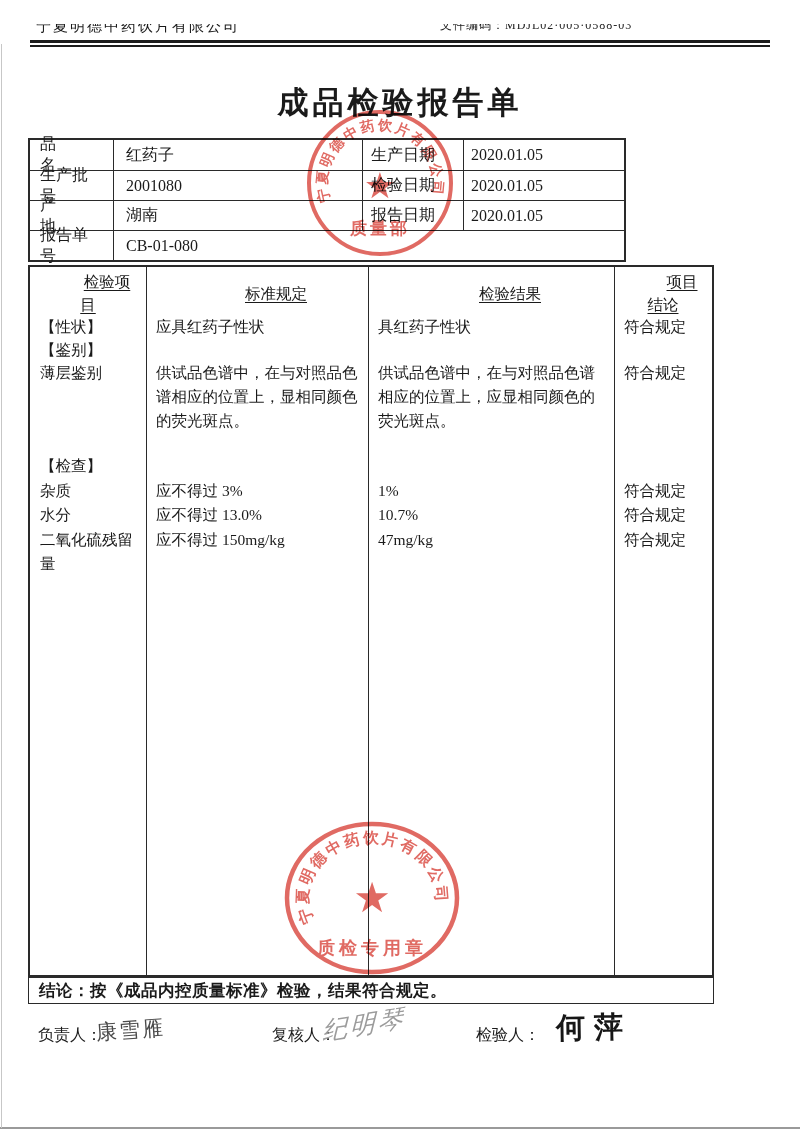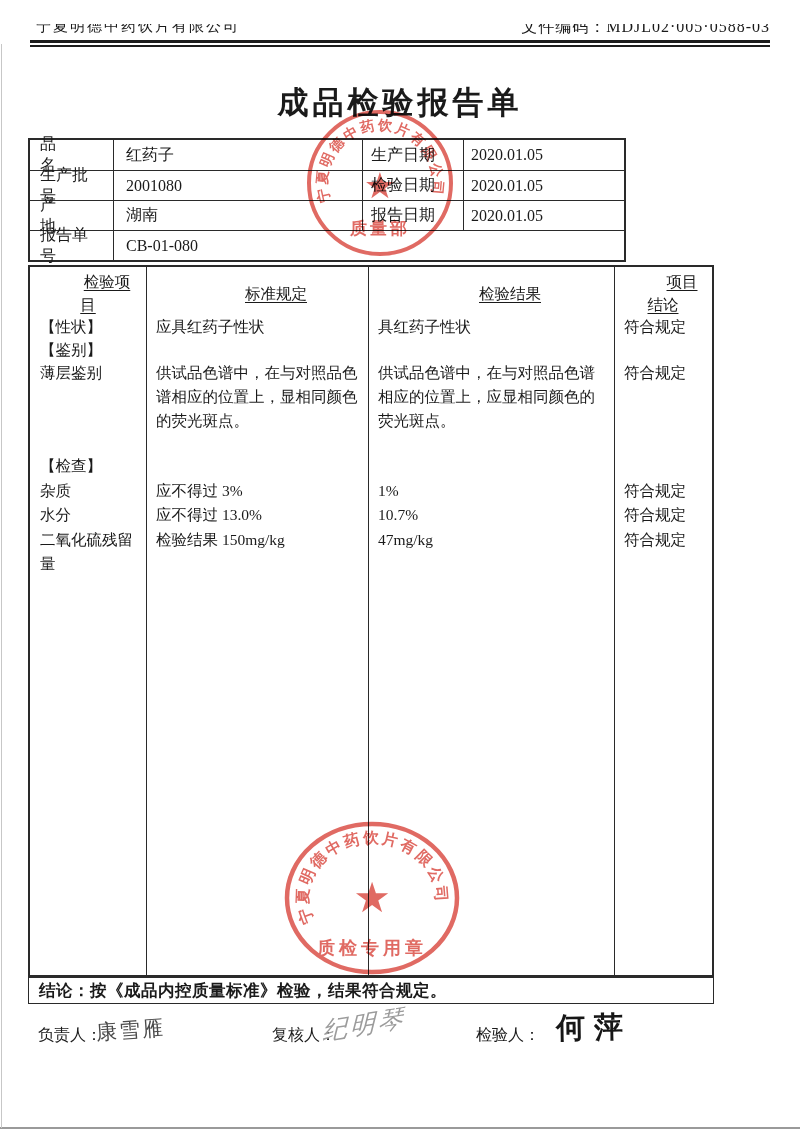--- a/index.html
+++ b/index.html
@@ -5,21 +5,21 @@
   * { margin:0; padding:0; box-sizing:border-box; }
   html,body { background:#fff; }
   .page {
     position:relative; width:800px; height:1131px; background:#fff; overflow:hidden;
     font-family:"Liberation Serif","DejaVu Serif",serif; color:#1a1a1a;
   }
   
   .hdr-clip { position:absolute; top:24px; height:16px; overflow:hidden; }
   .hdr-clip span { display:block; margin-top:-7px; white-space:nowrap; }
   .hdr-left { left:36px; width:340px; font-size:15px; letter-spacing:2px; }
-  .hdr-right { right:30px; width:330px; text-align:right; font-size:16px; letter-spacing:1px; }
+  .hdr-right { right:30px; width:330px; text-align:left; font-size:12px; letter-spacing:1px; }
   .hdr-rule1 { position:absolute; left:30px; right:30px; top:40px; height:2.5px; background:#1c1c1c; }
   .hdr-rule2 { position:absolute; left:30px; right:30px; top:45px; height:1.5px; background:#1c1c1c; }
   
   .title { position:absolute; top:82px; left:0; width:100%; text-align:center;
            font-size:31px; font-weight:bold; letter-spacing:4px; }
   
   .info-table { position:absolute; left:28px; top:138px; width:598px; border:2px solid #2a2a2a; background:transparent; }
   .info-row { display:flex; height:30px; border-top:1px solid #2a2a2a; }
   .info-row:first-child { border-top:none; }
   .cell { display:flex; align-items:center; font-size:16px; }
@@ -153,21 +153,21 @@
         <div class="ic">符合规定</div>
       </div>
       <div class="insp-row">
         <div class="ic">水分</div>
         <div class="ic">应不得过 13.0%</div>
         <div class="ic">10.7%</div>
         <div class="ic">符合规定</div>
       </div>
       <div class="insp-row">
         <div class="ic">二氧化硫残留量</div>
-        <div class="ic">检验结果 150mg/kg</div>
+        <div class="ic">应不得过 150mg/kg</div>
         <div class="ic">47mg/kg</div>
         <div class="ic">符合规定</div>
       </div>
     </div>
   </div>
 
   <div class="conclusion">
     <span>结论：按《成品内控质量标准》检验，结果符合规定。</span>
   </div>
 

